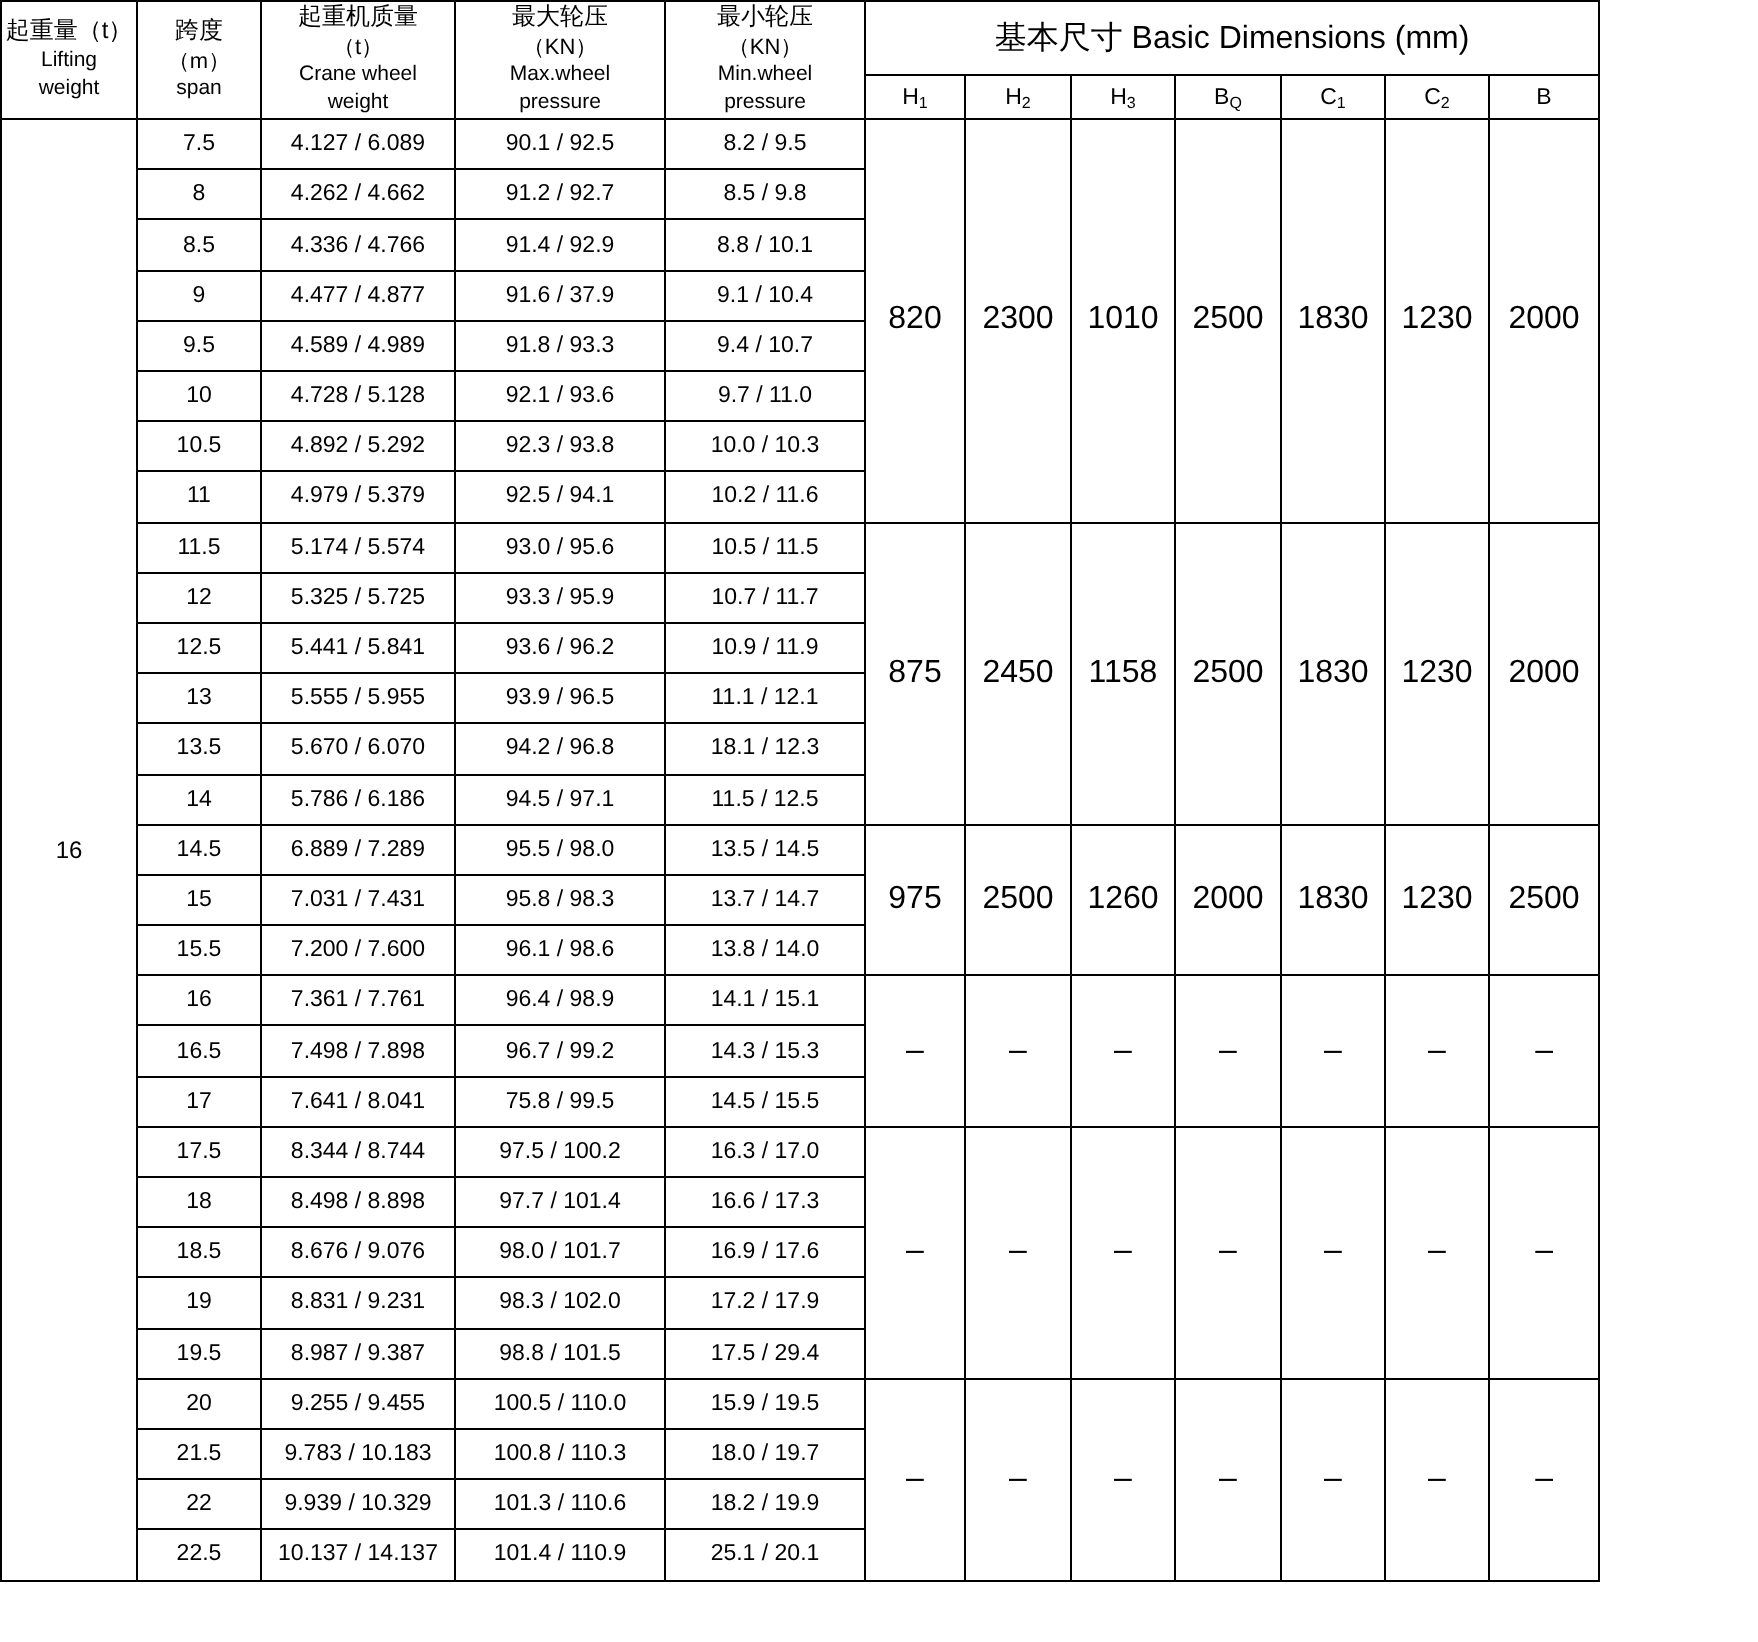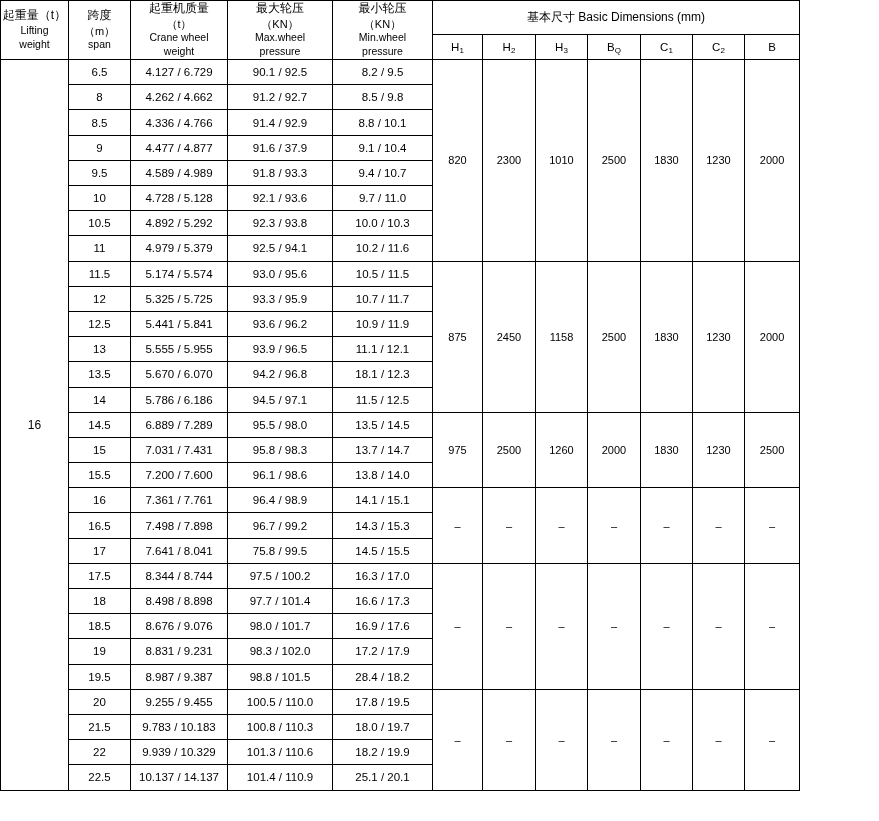--- a/index.html
+++ b/index.html
@@ -32,42 +32,42 @@
     font-weight: normal;
     padding: 0;
   }
   
   .h-main {
     font-size: 11.5px;
     line-height: 1.32;
     padding: 3px 2px;
   }
   .h-group {
-    font-size: 12px;
+    font-size: 16px;
     padding: 4px 2px 3px 2px;
   }
   .h-sub {
     font-size: 11.5px;
     padding: 5px 2px;
   }
   .cn { font-size: 12px; }
   .en { font-size: 10.5px; }
   .units { font-size: 11px; }
   sub { font-size: 8px; vertical-align: baseline; position: relative; top: 2px; }
 
   
   td.cell {
     font-size: 11.5px;
     height: 25.2px;
   }
   td.lift {
     font-size: 12px;
   }
   td.dim {
-    font-size: 11px;
+    font-size: 16px;
   }
   .dash { font-size: 12px; }
 
   
   col.c-lift { width: 68px; }
   col.c-span { width: 62px; }
   col.c-mass { width: 97px; }
   col.c-maxp { width: 105px; }
   col.c-minp { width: 100px; }
   col.c-h1 { width: 50px; }
@@ -135,22 +135,22 @@
         <th class="h-sub"><span>H</span><sub>3</sub></th>
         <th class="h-sub"><span>B</span><sub>Q</sub></th>
         <th class="h-sub"><span>C</span><sub>1</sub></th>
         <th class="h-sub"><span>C</span><sub>2</sub></th>
         <th class="h-sub"><span>B</span></th>
       </tr>
     </thead>
     <tbody id="tbody">
         <tr>
           <td class="cell lift" rowspan="29">16</td>
-          <td class="cell">6.5</td>
-          <td class="cell">4.127 / 6.729</td>
+          <td class="cell">7.5</td>
+          <td class="cell">4.127 / 6.089</td>
           <td class="cell">90.1 / 92.5</td>
           <td class="cell">8.2 / 9.5</td>
           <td class="cell dim" rowspan="8">820</td>
           <td class="cell dim" rowspan="8">2300</td>
           <td class="cell dim" rowspan="8">1010</td>
           <td class="cell dim" rowspan="8">2500</td>
           <td class="cell dim" rowspan="8">1830</td>
           <td class="cell dim" rowspan="8">1230</td>
           <td class="cell dim" rowspan="8">2000</td>
         </tr>
@@ -317,27 +317,27 @@
         <tr>
           <td class="cell">19</td>
           <td class="cell">8.831 / 9.231</td>
           <td class="cell">98.3 / 102.0</td>
           <td class="cell">17.2 / 17.9</td>
         </tr>
         <tr>
           <td class="cell">19.5</td>
           <td class="cell">8.987 / 9.387</td>
           <td class="cell">98.8 / 101.5</td>
-          <td class="cell">28.4 / 18.2</td>
+          <td class="cell">17.5 / 29.4</td>
         </tr>
         <tr>
           <td class="cell">20</td>
           <td class="cell">9.255 / 9.455</td>
           <td class="cell">100.5 / 110.0</td>
-          <td class="cell">17.8 / 19.5</td>
+          <td class="cell">15.9 / 19.5</td>
           <td class="cell dim dash" rowspan="4">–</td>
           <td class="cell dim dash" rowspan="4">–</td>
           <td class="cell dim dash" rowspan="4">–</td>
           <td class="cell dim dash" rowspan="4">–</td>
           <td class="cell dim dash" rowspan="4">–</td>
           <td class="cell dim dash" rowspan="4">–</td>
           <td class="cell dim dash" rowspan="4">–</td>
         </tr>
         <tr>
           <td class="cell">21.5</td>

